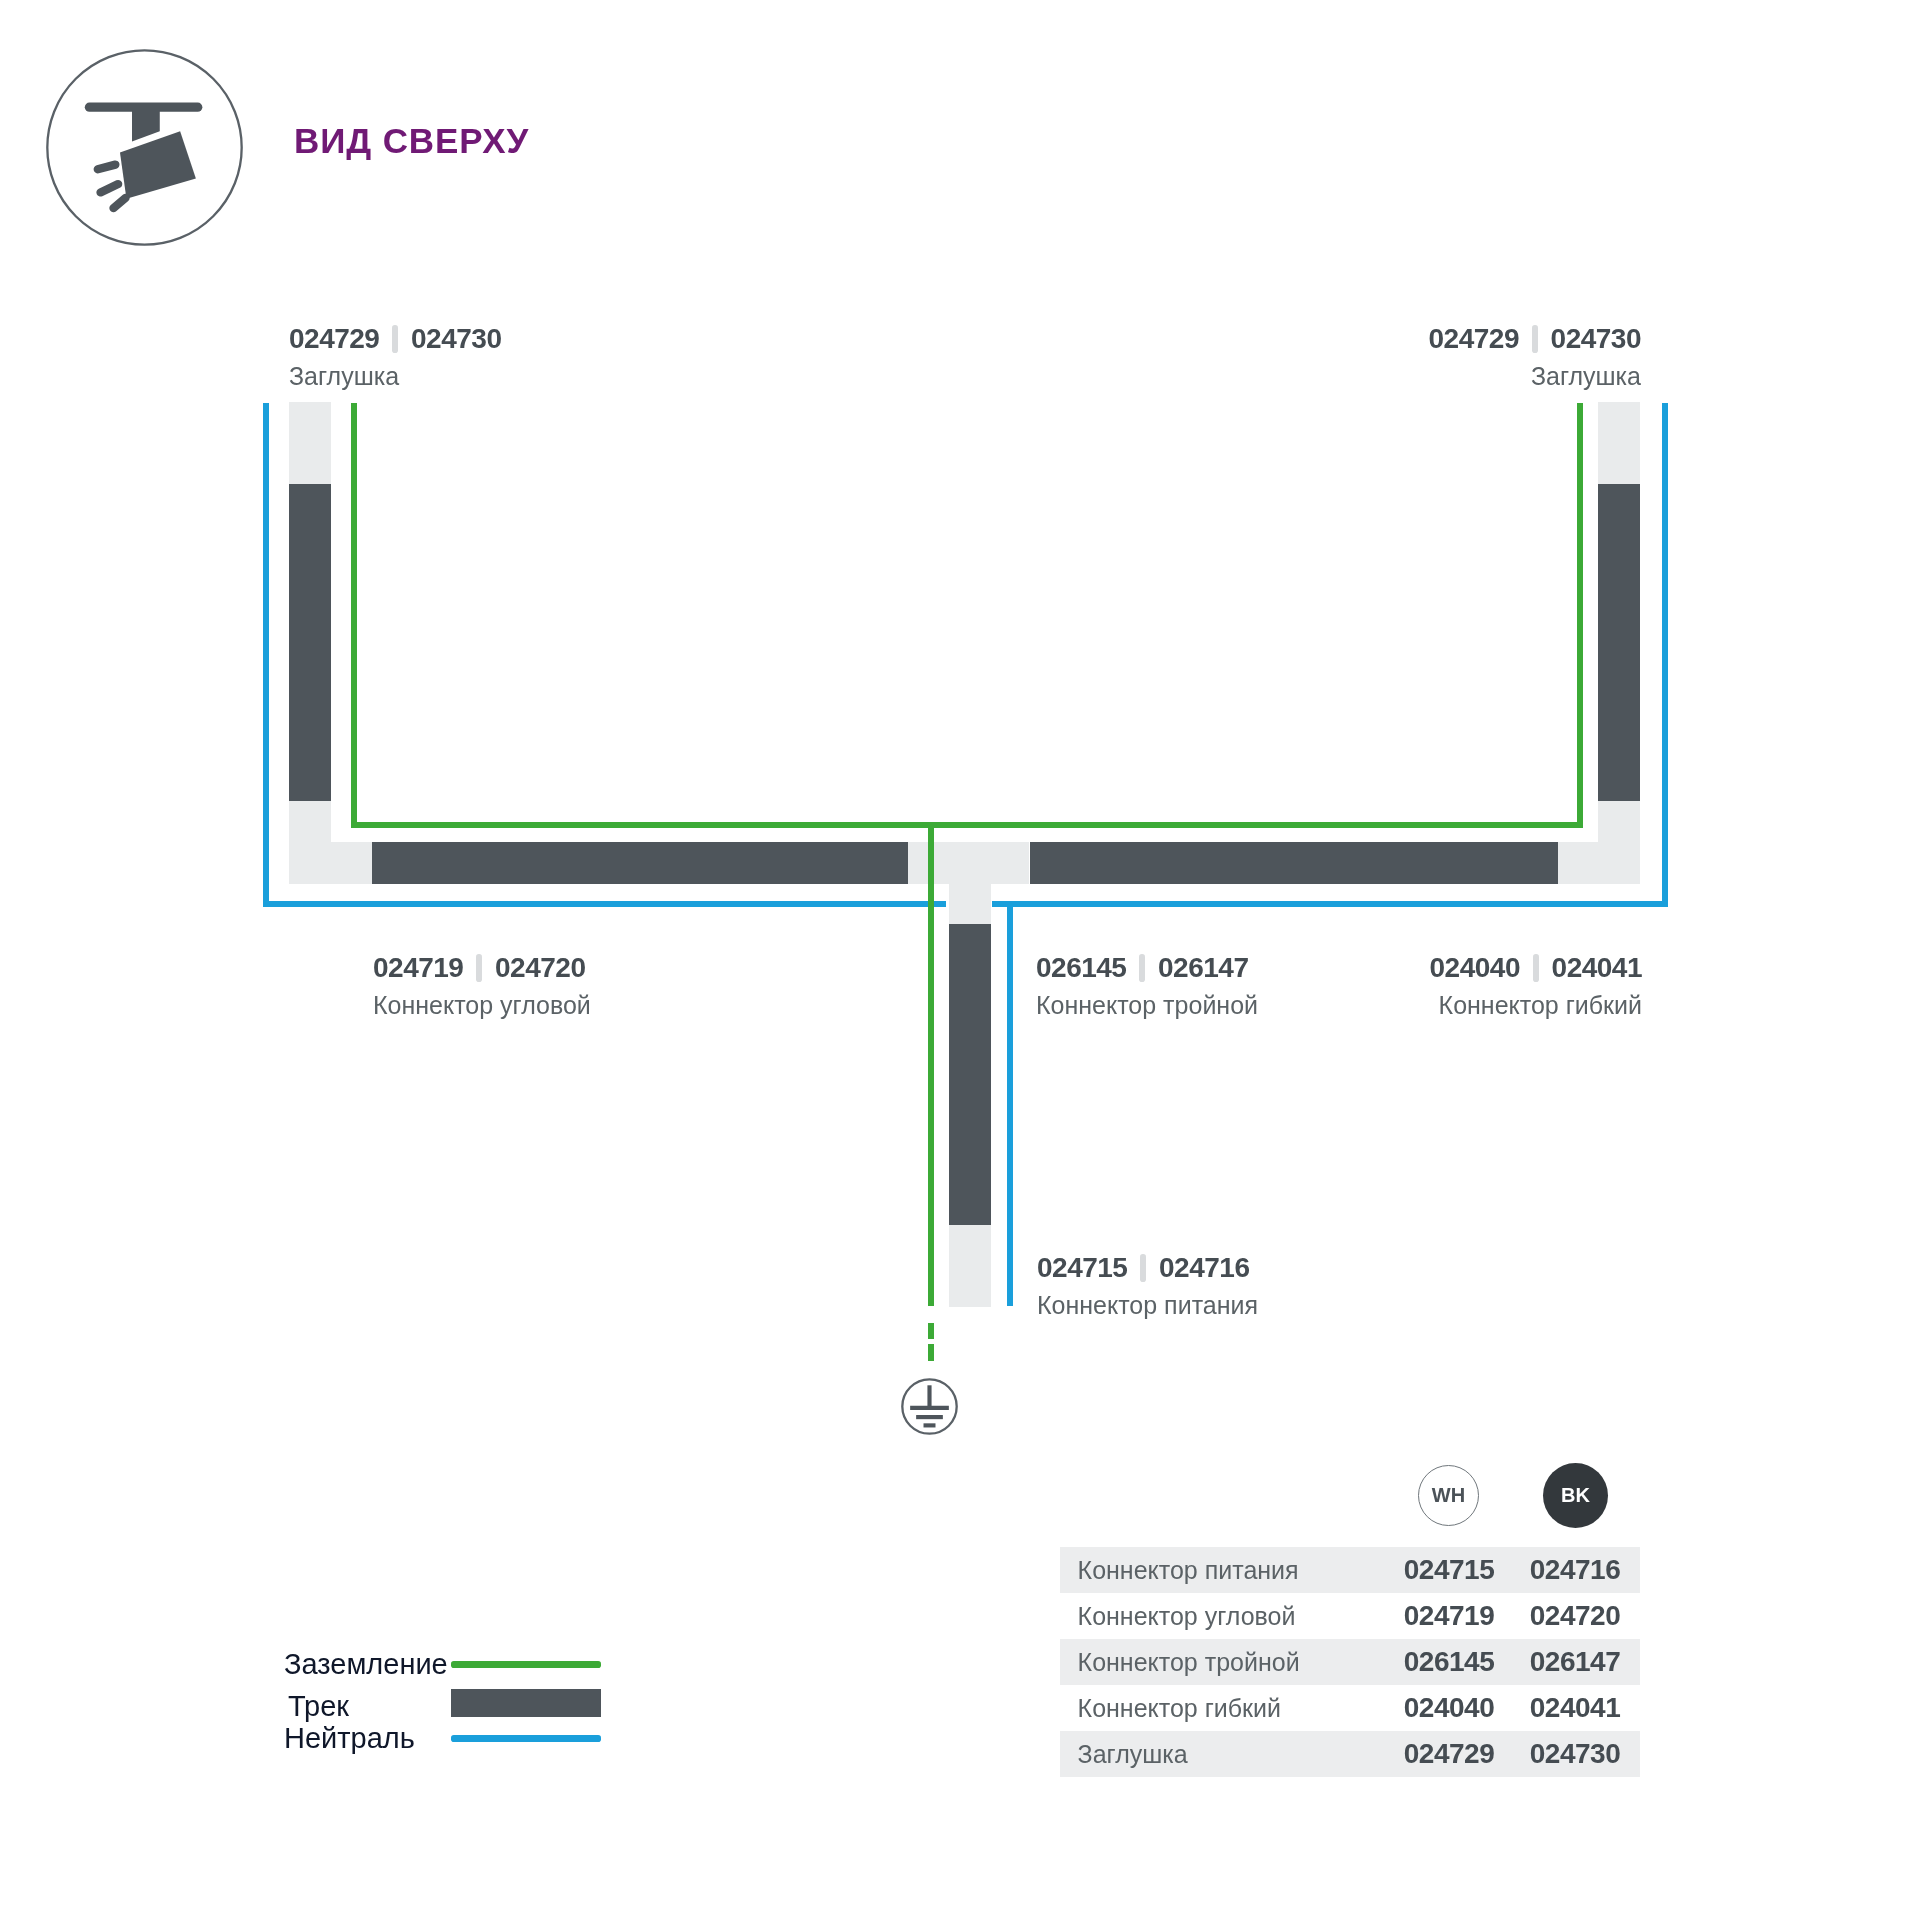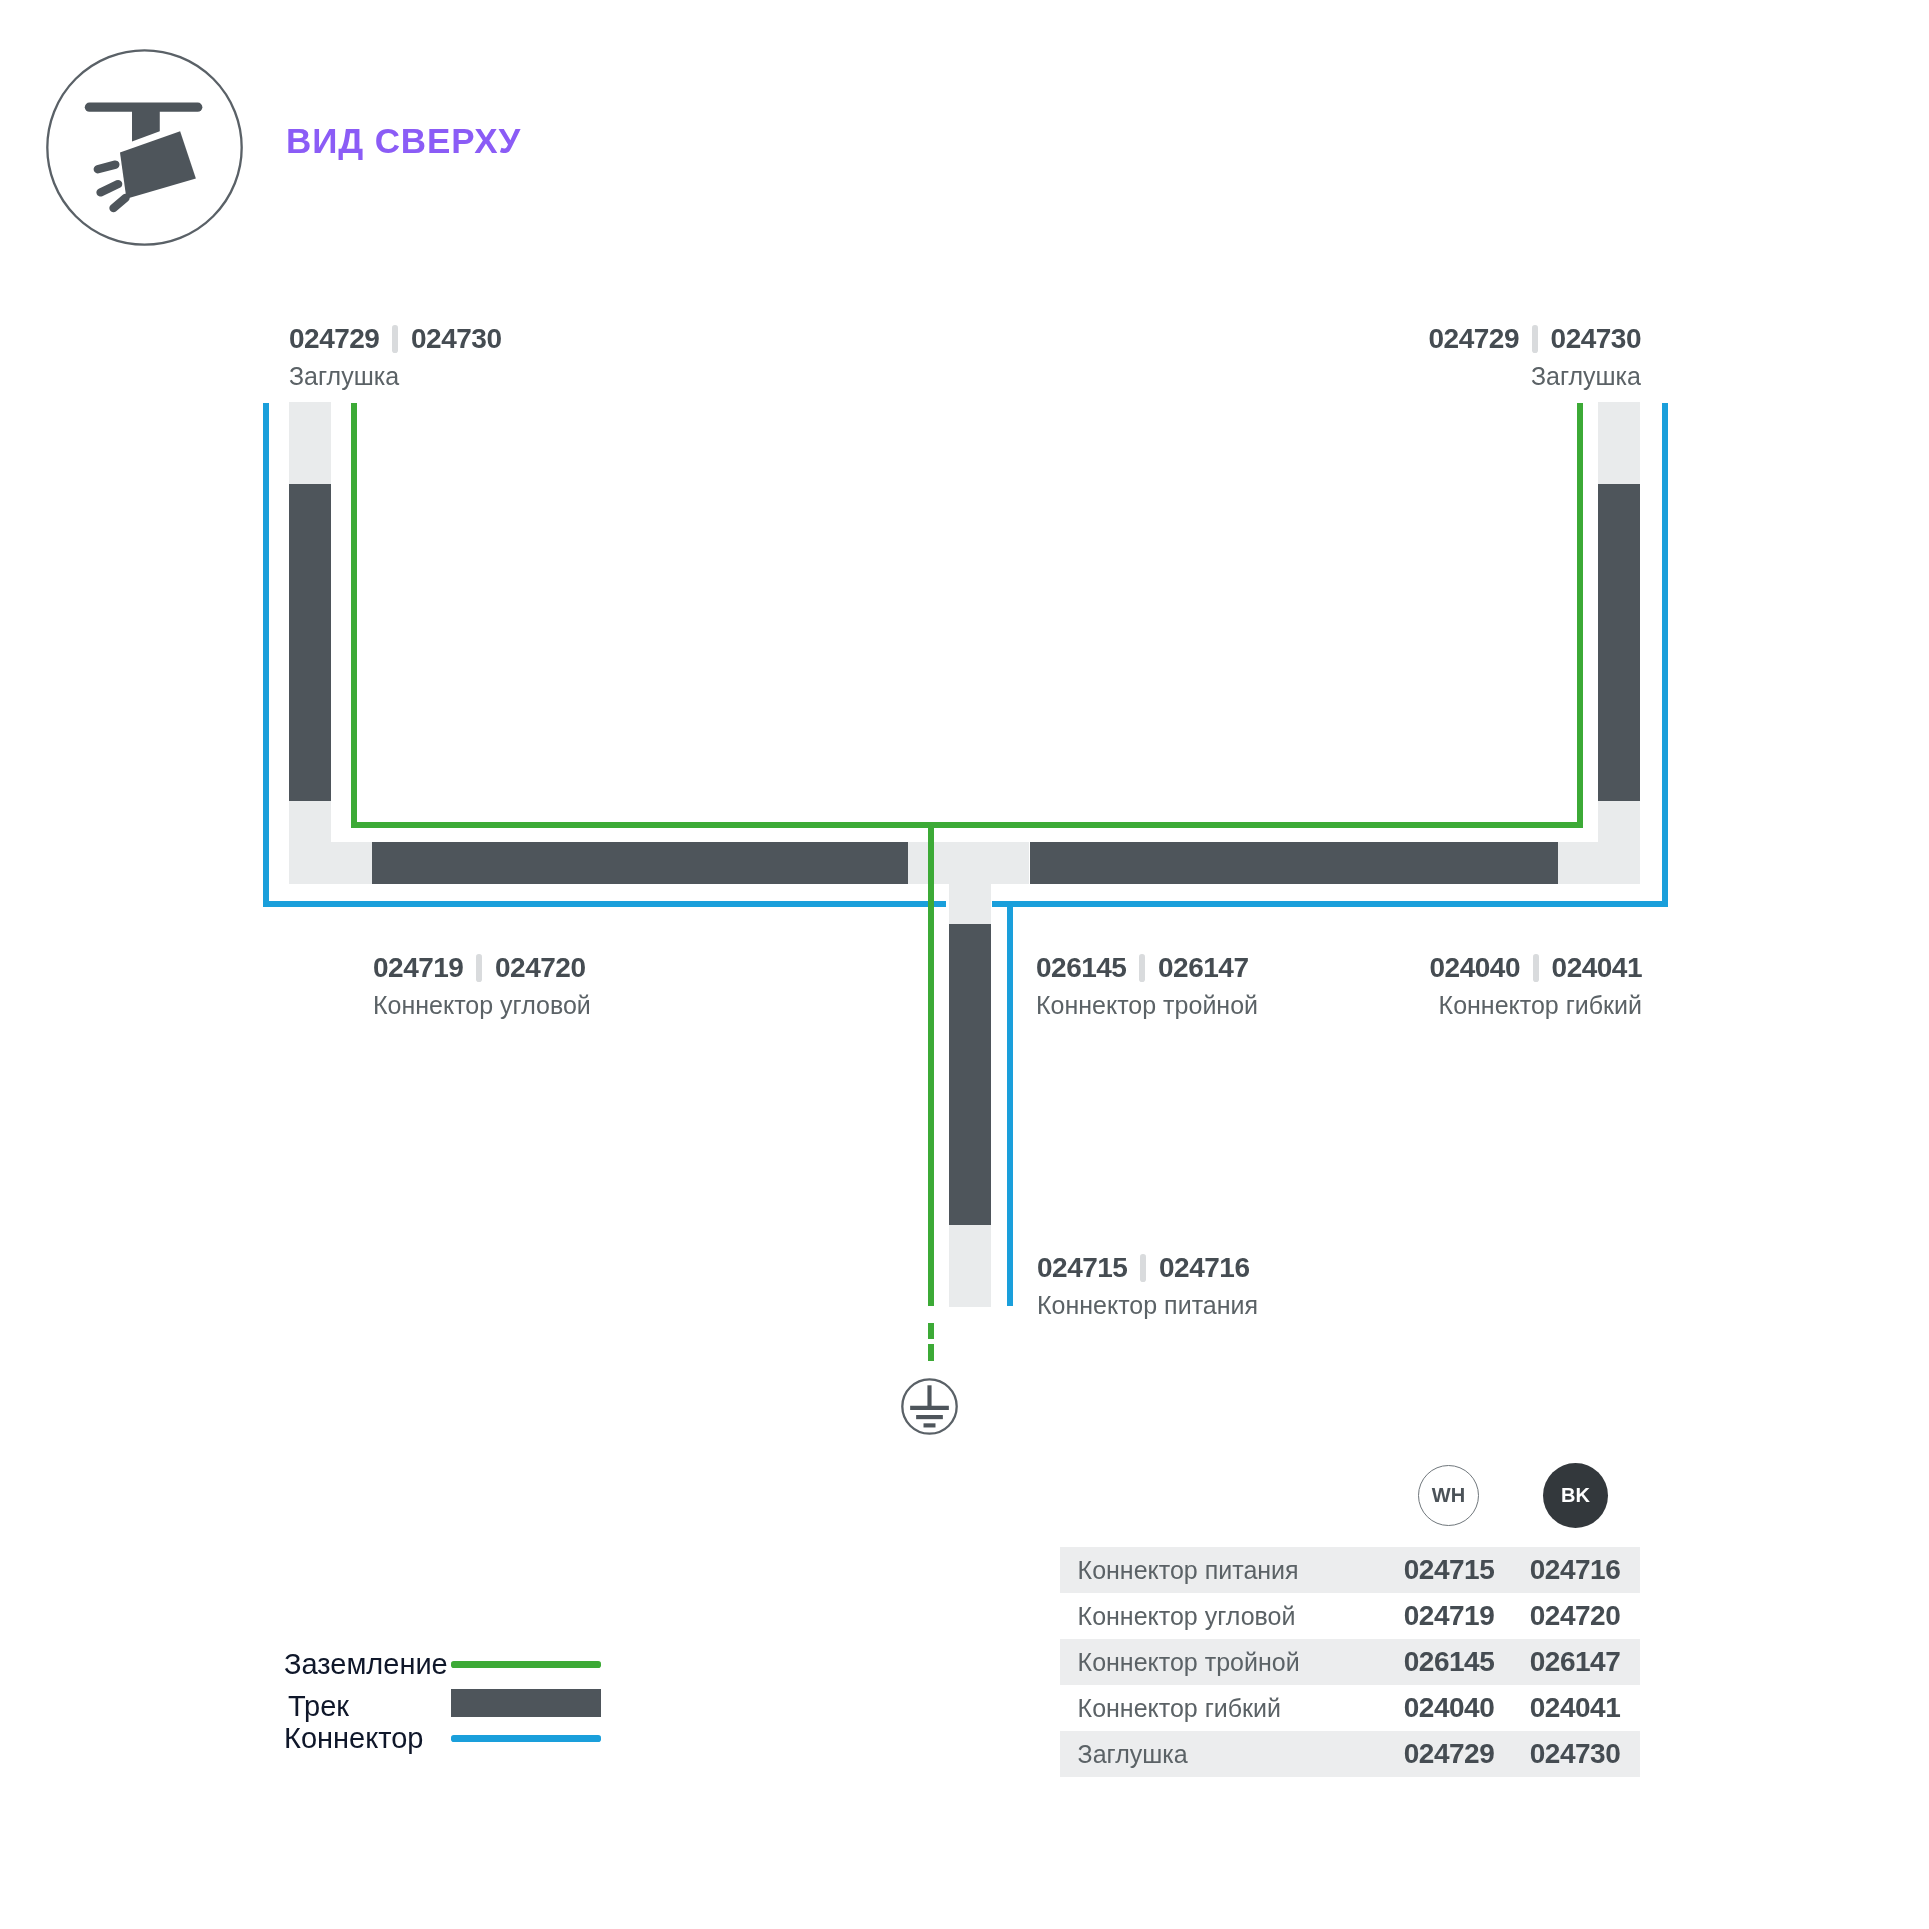--- a/index.html
+++ b/index.html
@@ -7,21 +7,21 @@
     position:relative;width:1929px;height:1929px;background:#ffffff;overflow:hidden;
     font-family:"Liberation Sans","DejaVu Sans",sans-serif;
   }
   .abs{position:absolute;}
 
   
   .icon-circle{
     left:45px;top:48px;width:199px;height:199px;
   }
   .page-title{
-    left:286px;top:121px;font-size:35px;font-weight:bold;color:#8b5cf6;letter-spacing:0.9px;
+    left:294px;top:121px;font-size:35px;font-weight:bold;color:#701a75;letter-spacing:0.9px;
   }
 
   
   .piece{position:absolute;}
   .light{background:#e9ebec;}
   .dark{background:#4e555b;}
 
   
   .cap-left      {left:289px;top:402px;width:42px;height:83px;}
   .cap-right     {left:1598px;top:402px;width:42px;height:83px;}
@@ -206,21 +206,21 @@
       <span class="code-divider"></span>
       <span class="code">024716</span>
     </div>
     <div class="dname">Коннектор питания</div>
   </div>
 
   <div class="legend-label legend-ground-label">Заземление</div>
   <div class="legend-swatch green legend-ground-swatch"></div>
   <div class="legend-label legend-track-label">Трек</div>
   <div class="legend-swatch dark legend-track-swatch"></div>
-  <div class="legend-label legend-neutral-label">Коннектор</div>
+  <div class="legend-label legend-neutral-label">Нейтраль</div>
   <div class="legend-swatch blue legend-neutral-swatch"></div>
 
   <div class="col-circle circle-wh">WH</div>
   <div class="col-circle circle-bk">BK</div>
 
   <div class="ref-table">
     <div class="t-row odd">
       <div class="t-name">Коннектор питания</div>
       <div class="t-num t-wh">024715</div>
       <div class="t-num t-bk">024716</div>

